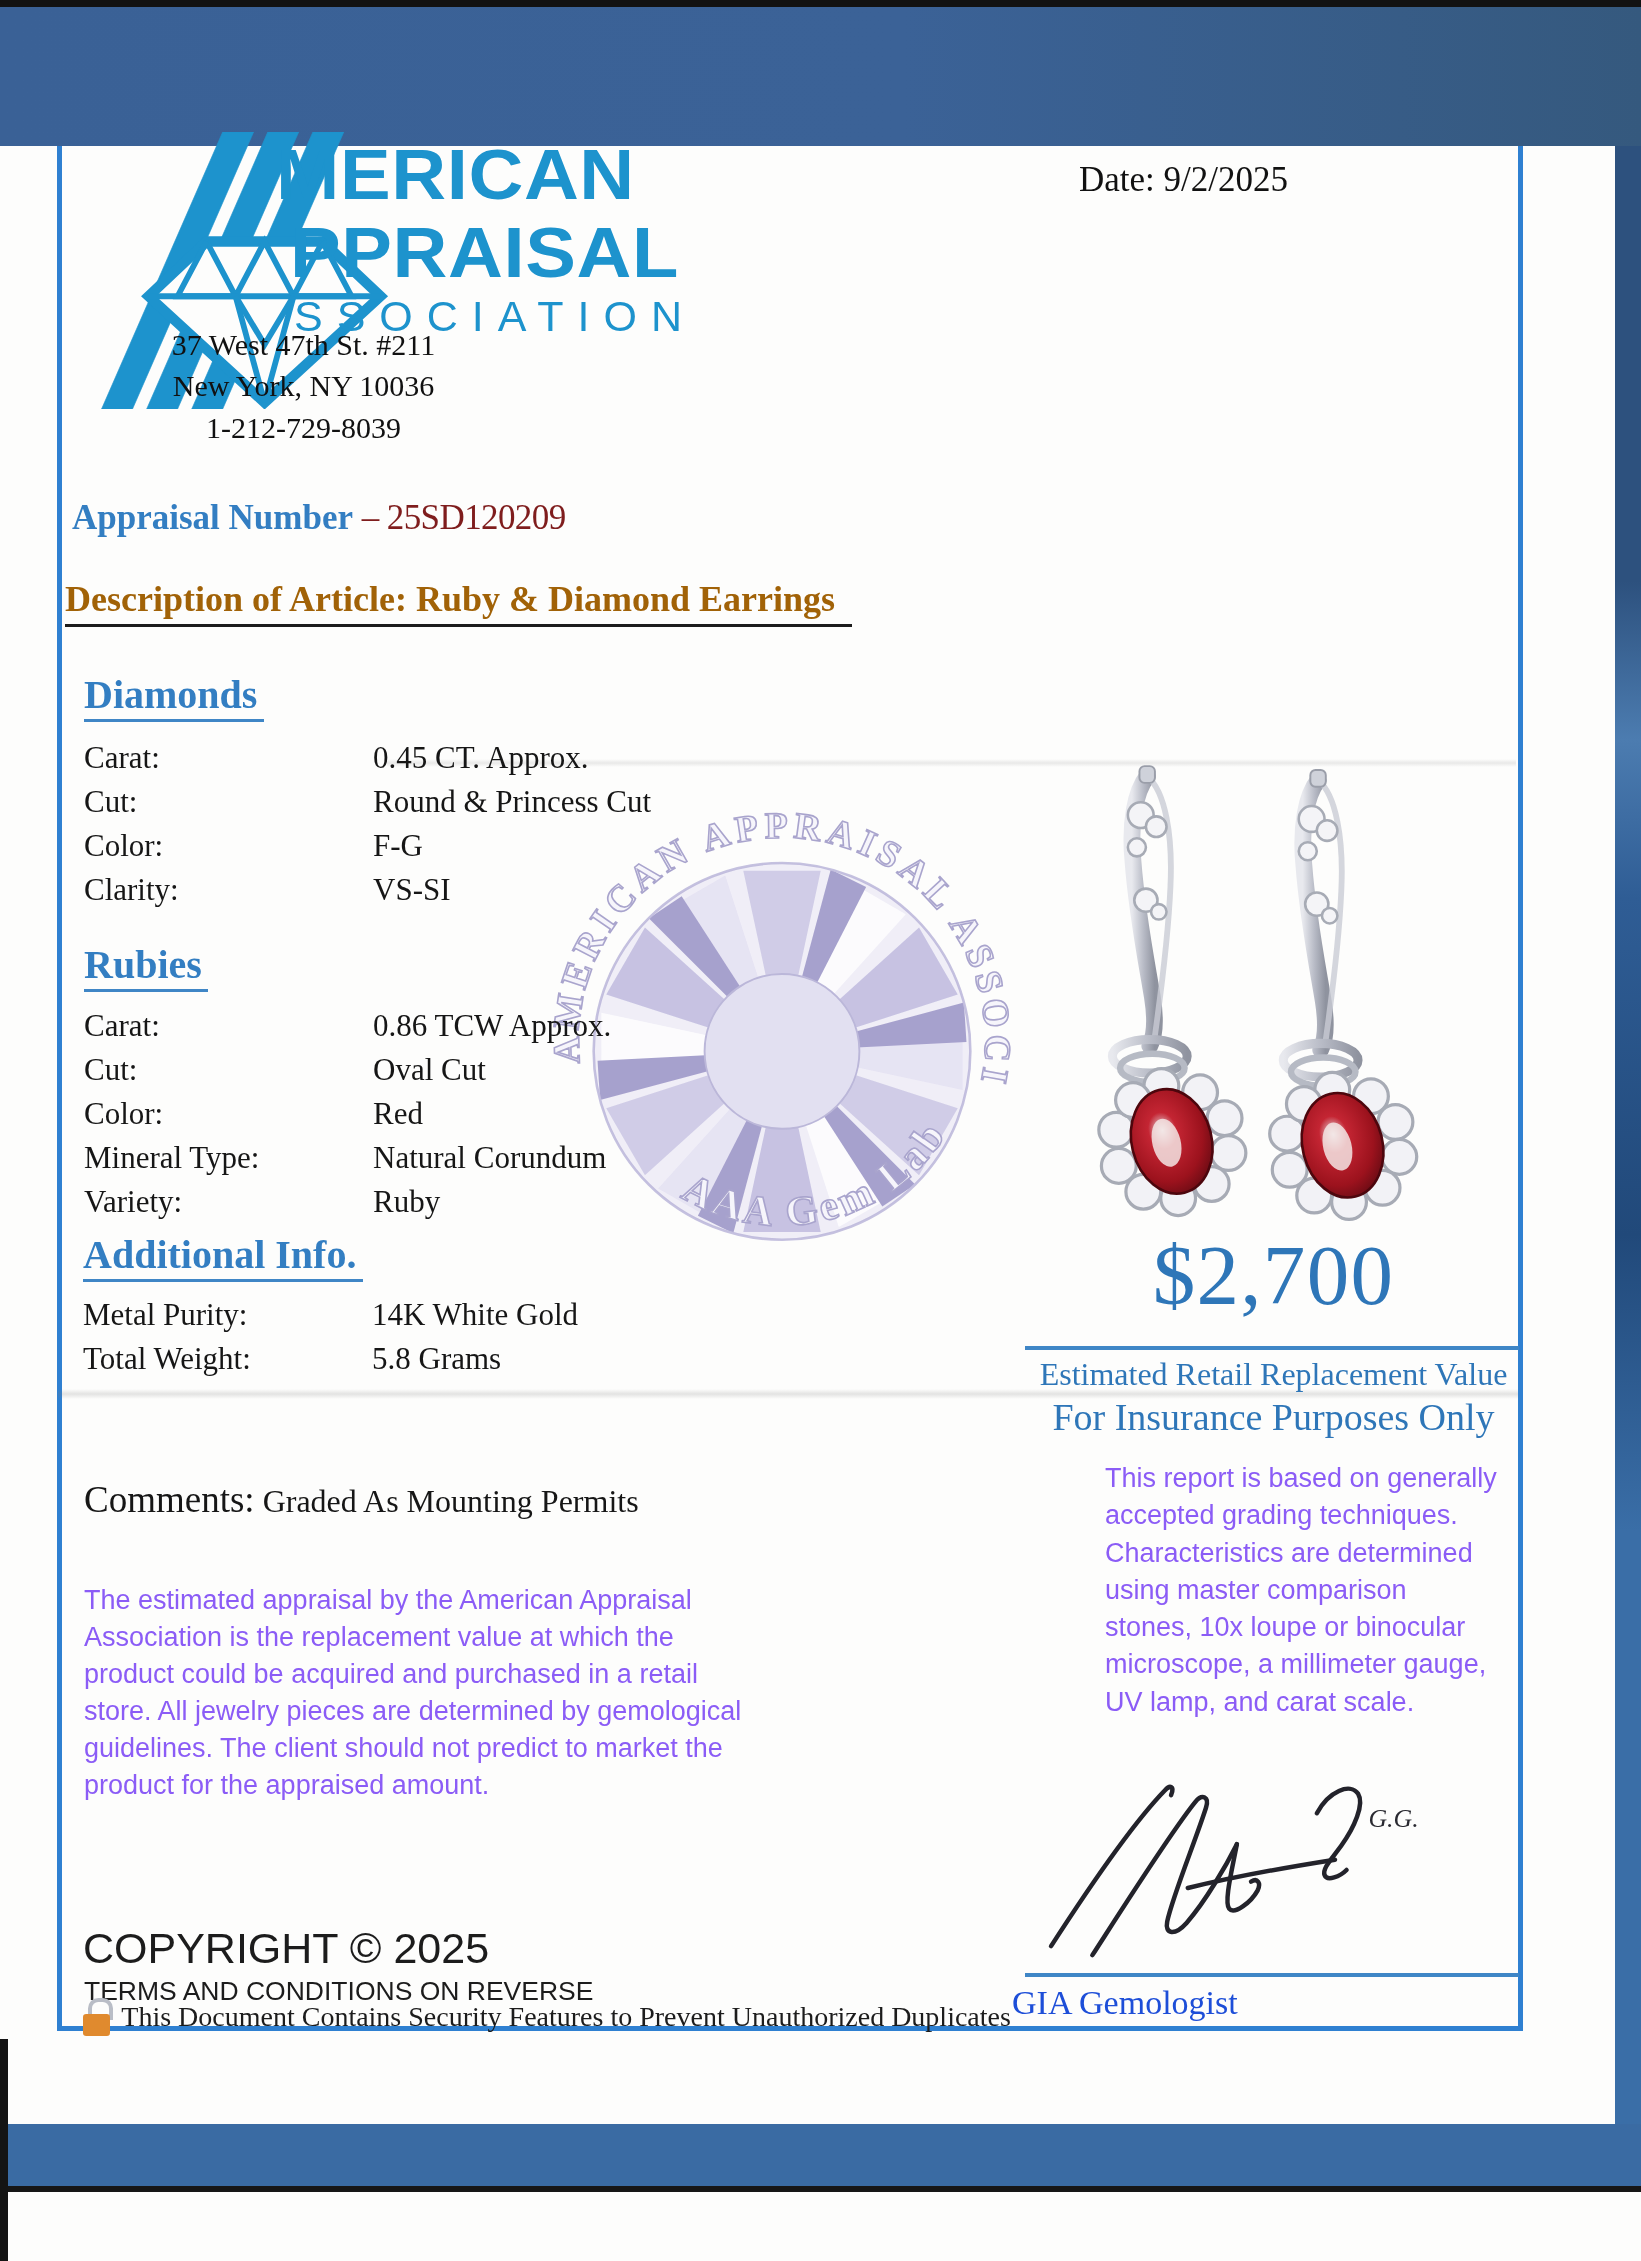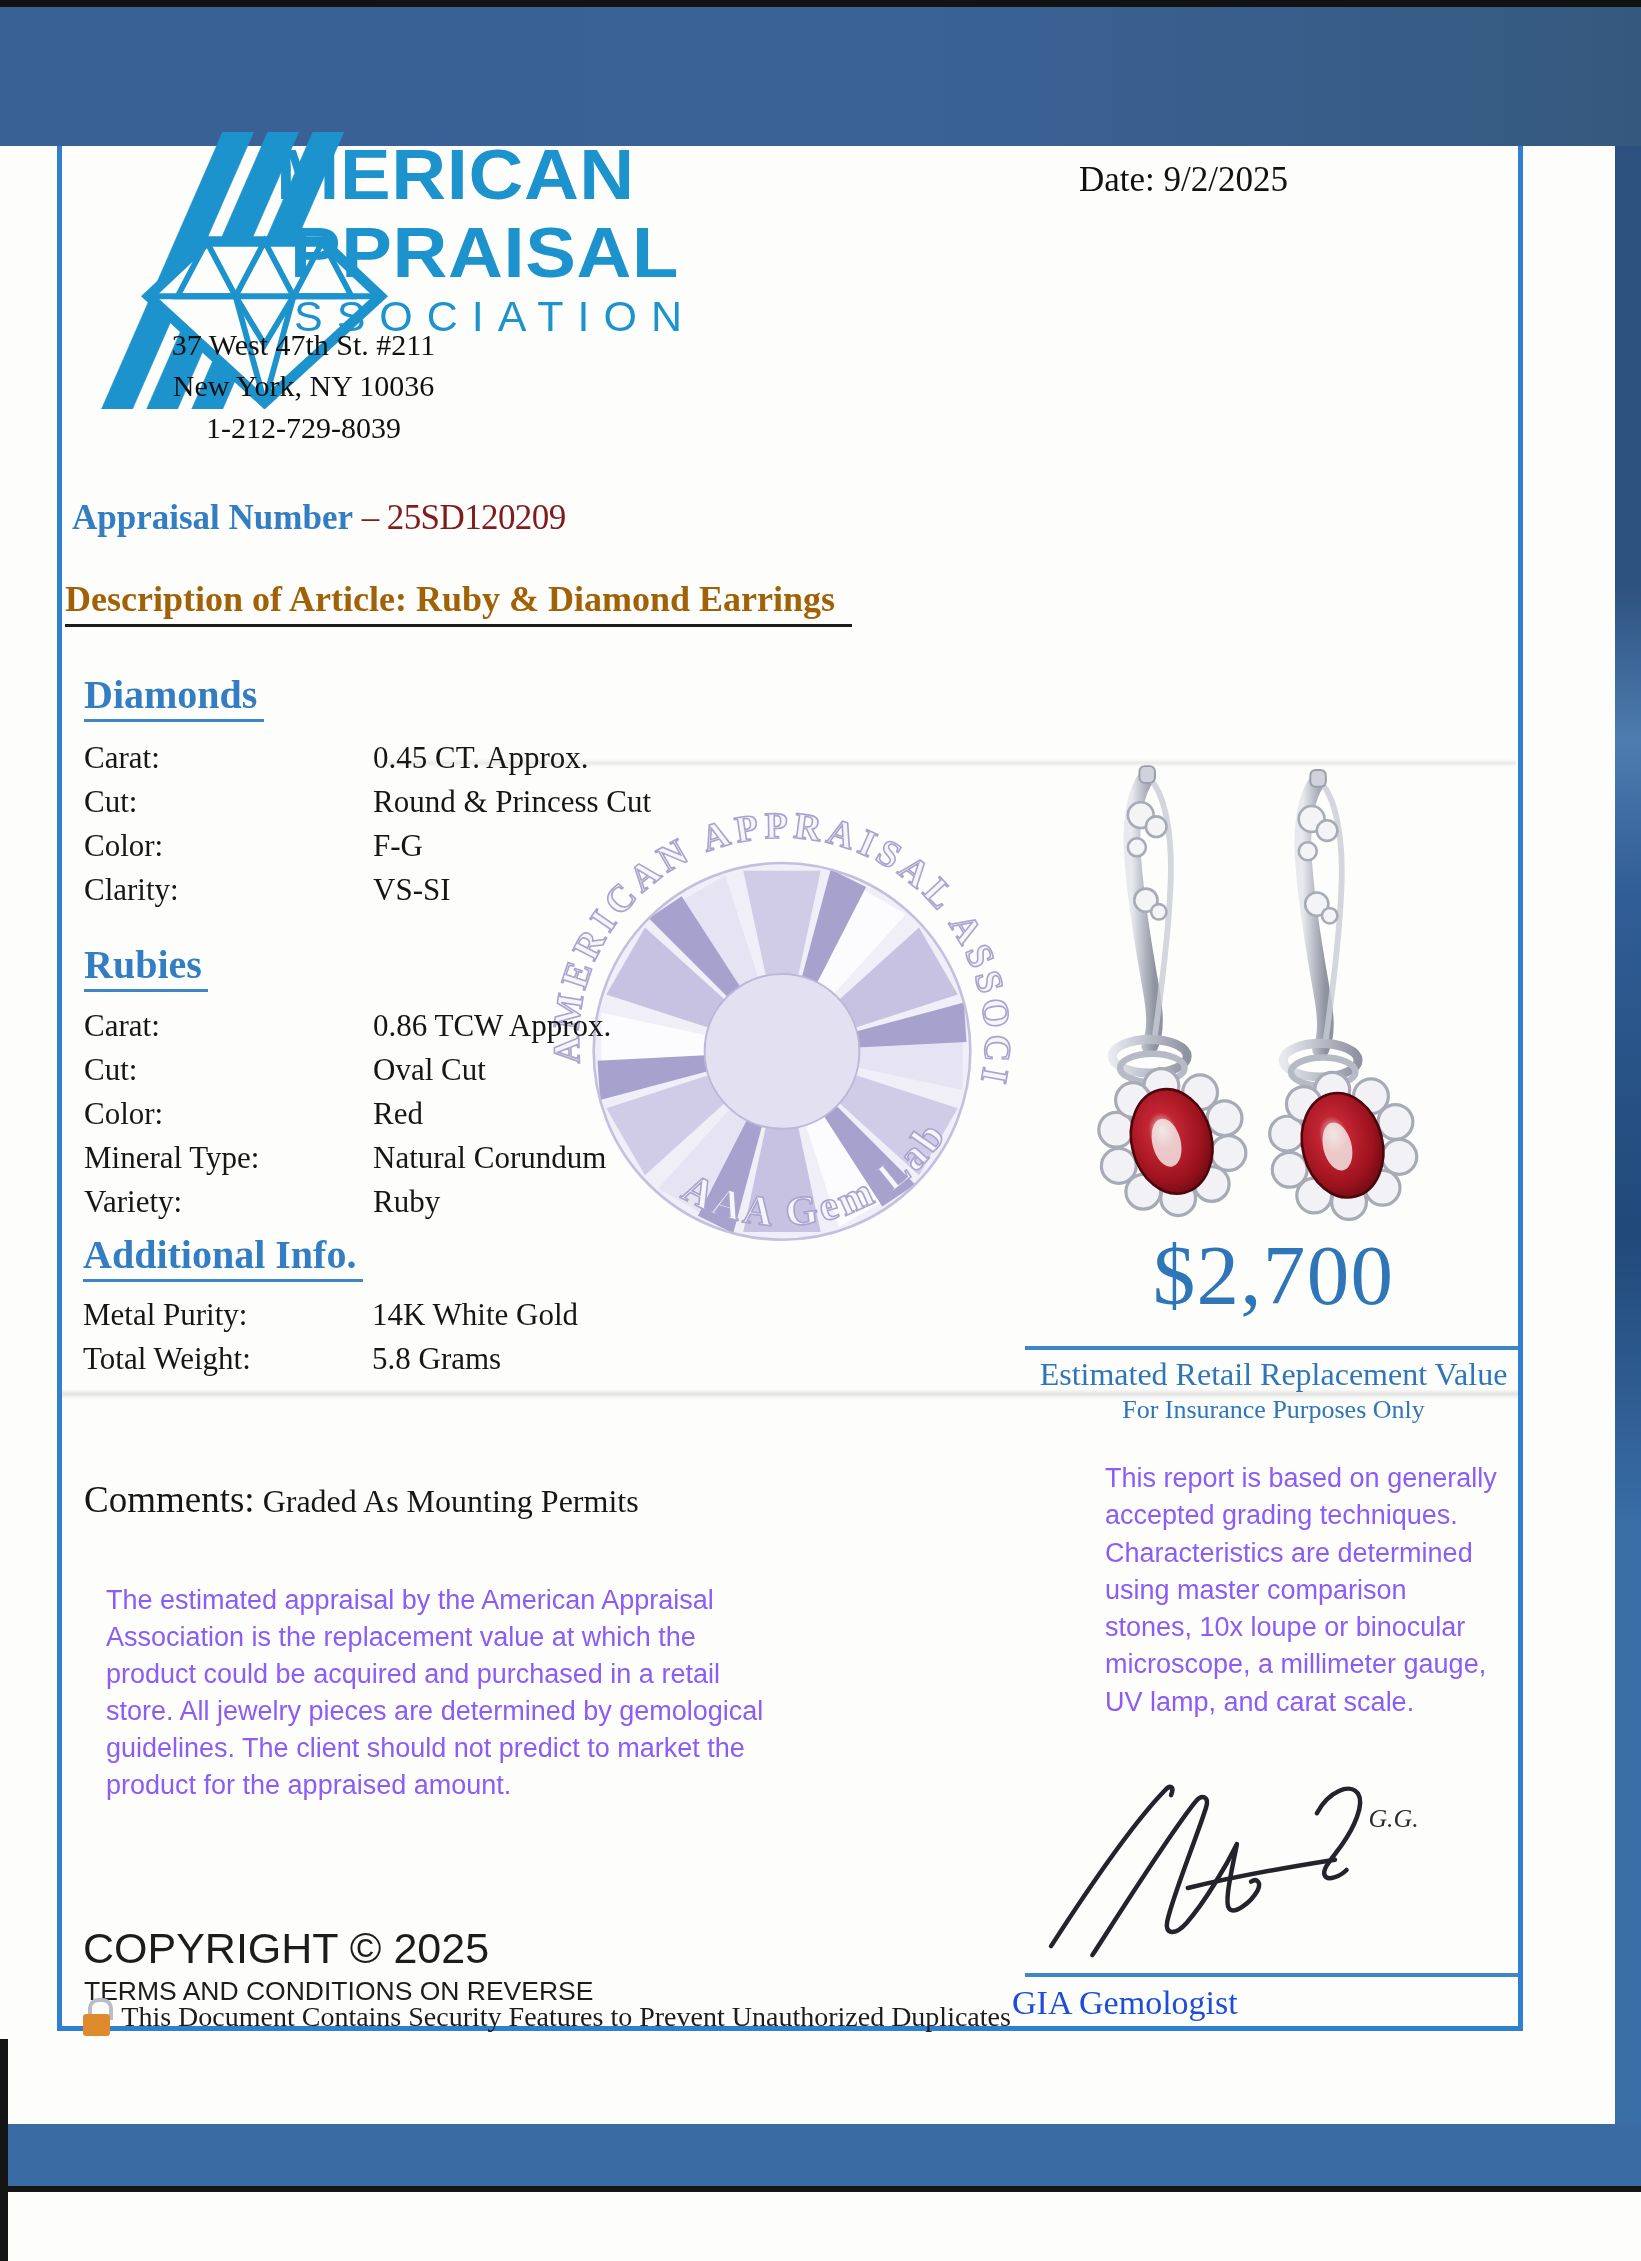--- a/index.html
+++ b/index.html
@@ -53,27 +53,27 @@
   .sec-diamonds-rows{left:84px;top:736px;width:613px;}
   .sec-rubies-title{left:84px;top:941px;}
   .sec-rubies-rows{left:84px;top:1004px;width:613px;}
   .sec-additional-title{left:83px;top:1231px;}
   .sec-additional-rows{left:83px;top:1293px;width:632px;}
 
   
   .amount{left:1025px;top:1226px;width:497px;text-align:center;font-size:85px;color:#2e76b8;letter-spacing:1.3px;}
   .val-rule{left:1025px;top:1346px;width:494px;height:3.9px;background:#3f86c6;}
   .val-line1{left:1012px;top:1356px;width:523px;text-align:center;font-size:32px;color:#2e76b8;}
-  .val-line2{left:1012px;top:1395px;width:523px;text-align:center;font-size:26px;color:#2e76b8;}
+  .val-line2{left:1012px;top:1395px;width:523px;text-align:center;font-size:38px;color:#2e76b8;}
 
   
   .comments{left:84px;top:1478px;font-size:32px;color:#161616;}
   .comments .c-label{font-size:37px;}
   .para{font-family:Liberation Sans, sans-serif;color:#8b5cf6;}
-  .para-left{left:84px;top:1582px;width:681px;font-size:27px;line-height:1.37;margin-left:22px;}
+  .para-left{left:84px;top:1582px;width:681px;font-size:27px;line-height:1.37;}
   .para-right{left:1105px;top:1460px;width:394px;font-size:27px;line-height:1.38;}
 
   
   .sig-box{left:1033px;top:1768px;width:400px;height:213px;}
   .sig-rule{left:1025px;top:1973px;width:494px;height:3.9px;background:#3f86c6;}
   .sig-title{left:1012px;top:1984px;width:523px;text-align:left;font-size:34px;color:#1d4ed8;}
 
   
   .copyright{left:83px;top:1924px;font-family:"Liberation Sans",sans-serif;font-size:43px;color:#1c1c1c;}
   .terms{left:84px;top:1976px;font-family:"Liberation Sans",sans-serif;font-size:26.5px;color:#1c1c1c;}

